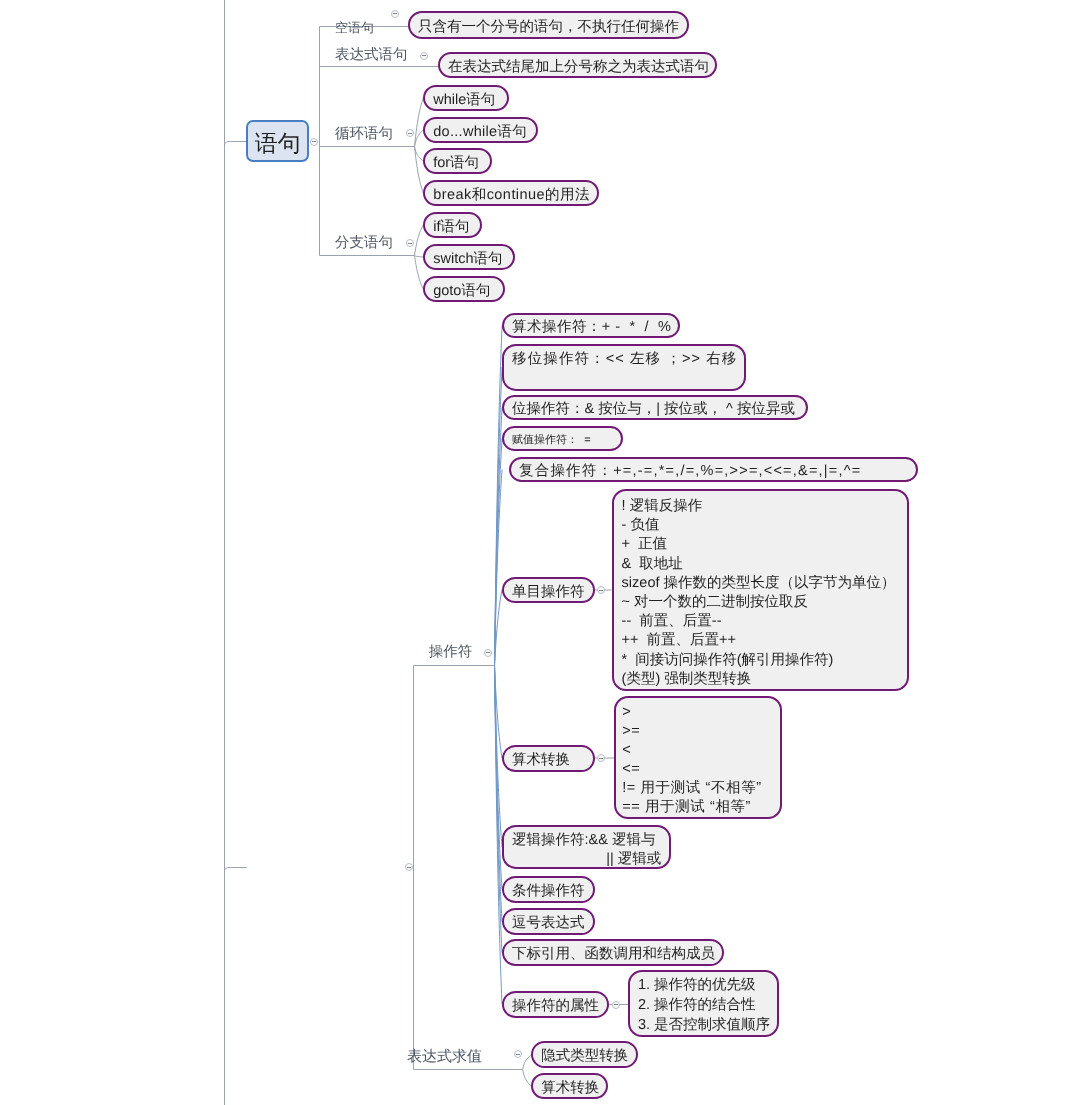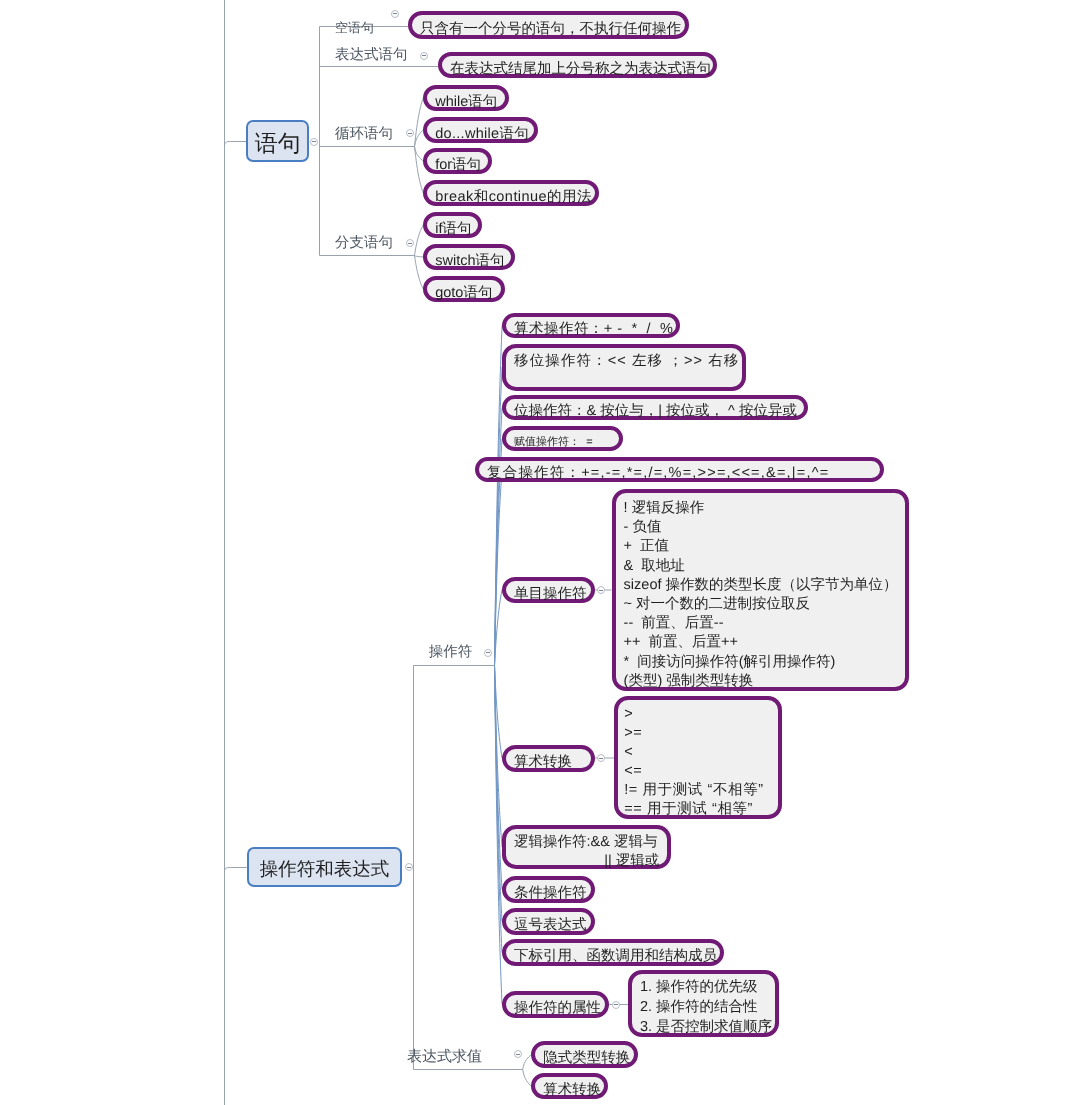--- a/index.html
+++ b/index.html
@@ -4,21 +4,21 @@
 <title>Mind Map</title>
 <style>
   html,body{margin:0;padding:0;background:#ffffff;}
   body{width:1080px;height:1105px;overflow:hidden;
        font-family:"Liberation Sans","DejaVu Sans",sans-serif;
        -webkit-font-smoothing:antialiased;
        text-rendering:geometricPrecision;}
   #canvas{position:relative;width:1080px;height:1105px;background:#fff;}
   svg#links{position:absolute;left:0;top:0;width:1080px;height:1105px;}
   .node{position:absolute;box-sizing:border-box;color:#1f1f1f;line-height:1;}
-  .node.box{border:4px solid #701a75;border-radius:14px;background:#f0f0f0;}
+  .node.box{border:2px solid #701a75;border-radius:14px;background:#f0f0f0;}
   .node.root{border:2.5px solid #4a7ec2;border-radius:7px;background:#dce4f1;}
   .node.plain{background:transparent;border:0;color:#4b5561;}
   .node .txt{position:absolute;white-space:pre;}
   .toggle{position:absolute;width:8px;height:8px;box-sizing:border-box;
           border:1px solid #b6bcc6;border-radius:50%;background:#fefefe;}
   .toggle i{position:absolute;left:1px;top:2.5px;width:4px;height:1px;
             background:#7e8691;display:block;}
 </style>
 </head>
 <body>
@@ -57,23 +57,20 @@
       <path d="M494.5,665.5 C497.13,875.37 499.75,949.84 502,1004" fill="none" stroke="#7297c6" stroke-width="1"></path>
       <path d="M522.7,1069.5 C524.03,1060.32 528.72,1057.07 531.3,1054.7" fill="none" stroke="#98a3ad" stroke-width="1"></path>
       <path d="M522.7,1069.5 C524.20,1079.85 528.72,1083.53 531.3,1086.2" fill="none" stroke="#98a3ad" stroke-width="1"></path>
       <path d="M594.6,590 L611.6,590" fill="none" stroke="#98a3ad" stroke-width="1"></path>
       <path d="M594.6,758 L614.2,758" fill="none" stroke="#98a3ad" stroke-width="1"></path>
       <path d="M609.1,1004.5 L627.9,1004.5" fill="none" stroke="#98a3ad" stroke-width="1"></path>
     </svg>
 <div class="node root" style="left: 246.4px; top: 120.1px; width: 62.5px; height: 42.2px; font-size: 23px;">
       <span class="txt" style="left: 0px; width: 100%; text-align: center; top: 0px; line-height: 42.2px;">语句</span>
     </div>
-    <div class="node root" style="left: 246.7px; top: 847.4px; width: 155.8px; height: 39.7px; font-size: 18.5px;">
-      <span class="txt" style="left: 0px; width: 100%; text-align: center; top: 0px; line-height: 39.7px;">操作符和表达式</span>
-    </div>
     <div class="node plain" style="left: 335px; top: 4px; width: 58px; height: 20px; font-size: 13px; margin-top: 14px;">
       <span class="txt" style="left: 0px; top: 0px; line-height: 20px;">空语句</span>
     </div>
     <div class="node plain" style="left: 335px; top: 45px; width: 88px; height: 20px; font-size: 14.5px;">
       <span class="txt" style="left: 0px; top: 0px; line-height: 20px;">表达式语句</span>
     </div>
     <div class="node plain" style="left: 335px; top: 124px; width: 73px; height: 20px; font-size: 14.5px;">
       <span class="txt" style="left: 0px; top: 0px; line-height: 20px;">循环语句</span>
     </div>
     <div class="node plain" style="left: 335px; top: 233px; width: 73px; height: 20px; font-size: 14.5px;">
@@ -117,21 +114,21 @@
     </div>
     <div class="node box" style="left: 502.1px; top: 343.5px; width: 244.2px; height: 47px; font-size: 14.5px; letter-spacing: 1.1px;">
       <span class="txt" style="left: 8px; top: 3px; line-height: 20px;">移位操作符：&lt;&lt; 左移 ；&gt;&gt; 右移</span>
     </div>
     <div class="node box" style="left: 502.1px; top: 395px; width: 305.9px; height: 25px; font-size: 14.5px;">
       <span class="txt" style="left: 8px; top: 0px; line-height: 25px;">位操作符：&amp; 按位与，| 按位或， ^ 按位异或</span>
     </div>
     <div class="node box" style="left: 502.1px; top: 426px; width: 121.2px; height: 25px; font-size: 11px;">
       <span class="txt" style="left: 8px; top: 0px; line-height: 25px;">赋值操作符：  =</span>
     </div>
-    <div class="node box" style="left: 475px; top: 457px; width: 409px; height: 25px; font-size: 14.5px; letter-spacing: 1.2px; text-align: center;">
+    <div class="node box" style="left: 509px; top: 457px; width: 409px; height: 25px; font-size: 14.5px; letter-spacing: 1.2px; text-align: center;">
       <span class="txt" style="left: 8px; top: 0px; line-height: 25px;">复合操作符：+=,-=,*=,/=,%=,&gt;&gt;=,&lt;&lt;=,&amp;=,|=,^=</span>
     </div>
     <div class="node box" style="left: 502px; top: 576.5px; width: 92.5px; height: 26px; font-size: 14.5px;">
       <span class="txt" style="left: 8px; top: 0px; line-height: 26px;">单目操作符</span>
     </div>
     <div class="node box" style="left: 502px; top: 744.5px; width: 92.5px; height: 27px; font-size: 14.5px;">
       <span class="txt" style="left: 8px; top: 0px; line-height: 27px;">算术转换</span>
     </div>
     <div class="node box" style="left: 502px; top: 825px; width: 169.3px; height: 43.7px; font-size: 14.5px;">
       <span class="txt" style="left: 8px; top: 4px; line-height: 19.1px;">逻辑操作符:&amp;&amp; 逻辑与</span>

